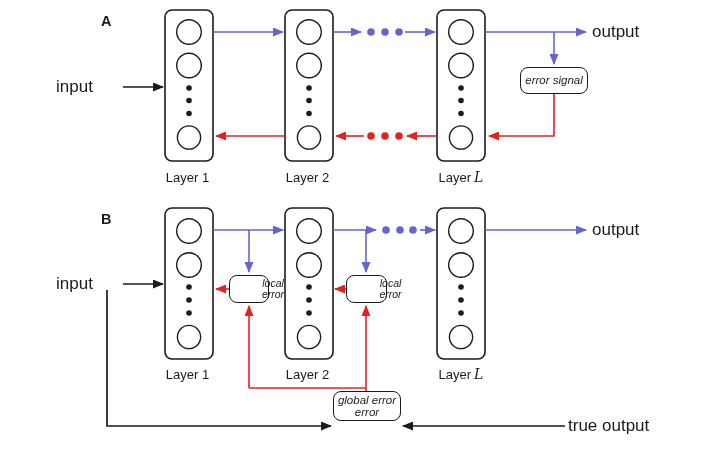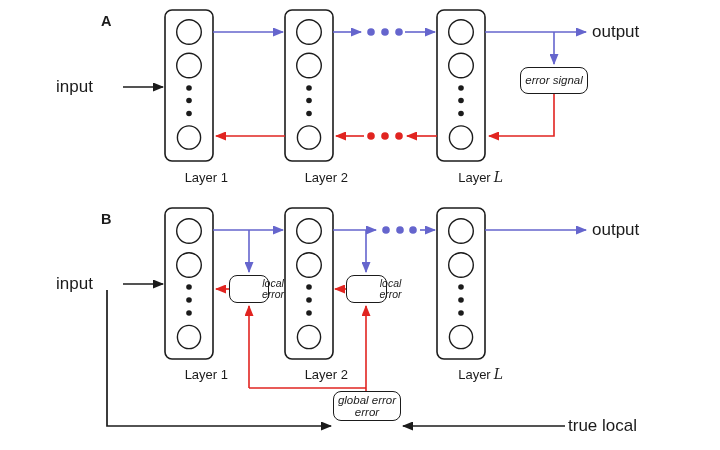--- a/index.html
+++ b/index.html
@@ -21,21 +21,21 @@
   .fb{fill:var(--blue);}
   .fr{fill:var(--red);}
   .fk{fill:var(--ink);}
   .node{stroke:var(--ink);stroke-width:1.6;fill:#fff;}
   .neuron{stroke:var(--ink);stroke-width:1.4;fill:#fff;}
   .ndot{fill:var(--ink);}
   
   .t{position:absolute;font-size:17px;line-height:14px;white-space:nowrap;}
   .panel-label{font-weight:700;font-size:14.5px;}
   .right{text-align:left;}
-  .caption{position:absolute;width:84px;text-align:right;font-size:13px;line-height:15px;}
+  .caption{position:absolute;width:84px;text-align:center;font-size:13px;line-height:15px;}
   .mathL{font-family:"DejaVu Serif",serif;font-style:italic;font-size:14px;margin-left:3px;}
   .box{
     position:absolute;border:1.8px solid var(--ink);border-radius:8px;background:#fff;
     display:flex;align-items:center;justify-content:center;text-align:center;
     box-sizing:border-box;
     font-style:italic;
   }
   .box .inner{font-size:11.5px;line-height:12.5px;}
   .box.small .inner{font-size:10.5px;line-height:11.5px;margin-left:48px;}
 </style>
@@ -204,21 +204,21 @@
     </div>
   </div>
 
   <div class="box" style="left:333px;top:391px;width:68px;height:30px;">
     <div class="inner">
       <div>global error</div>
       <div>error</div>
     </div>
   </div>
 
-  <div class="t" style="left:568px;top:419px;">true local</div>
+  <div class="t" style="left:568px;top:419px;">true output</div>
 
   <div class="caption" style="left:147px;top:367px;">
     <span>Layer 1</span><span class="mathL"></span>
   </div>
   <div class="caption" style="left:267px;top:367px;">
     <span>Layer 2</span><span class="mathL"></span>
   </div>
   <div class="caption" style="left:419px;top:367px;">
     <span>Layer</span><span class="mathL">L</span>
   </div>

